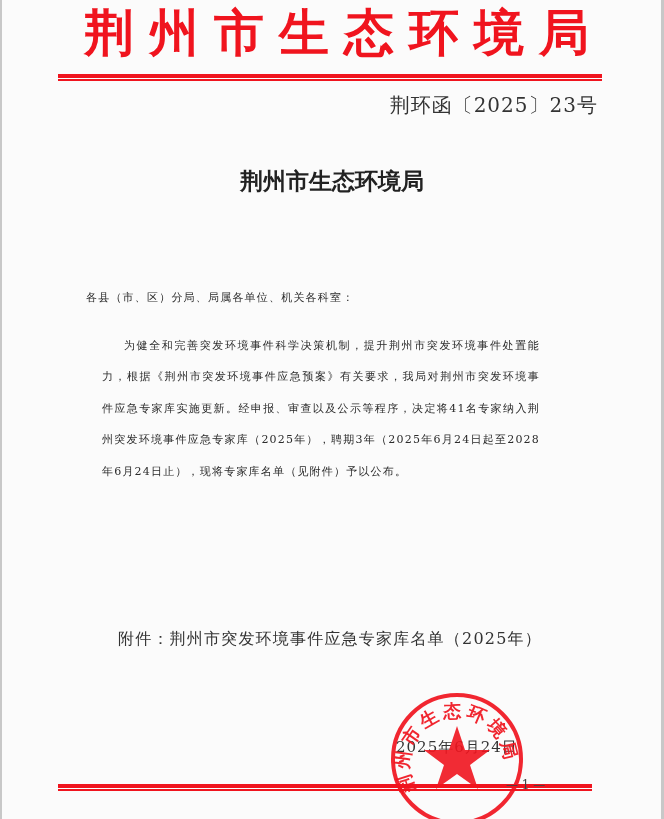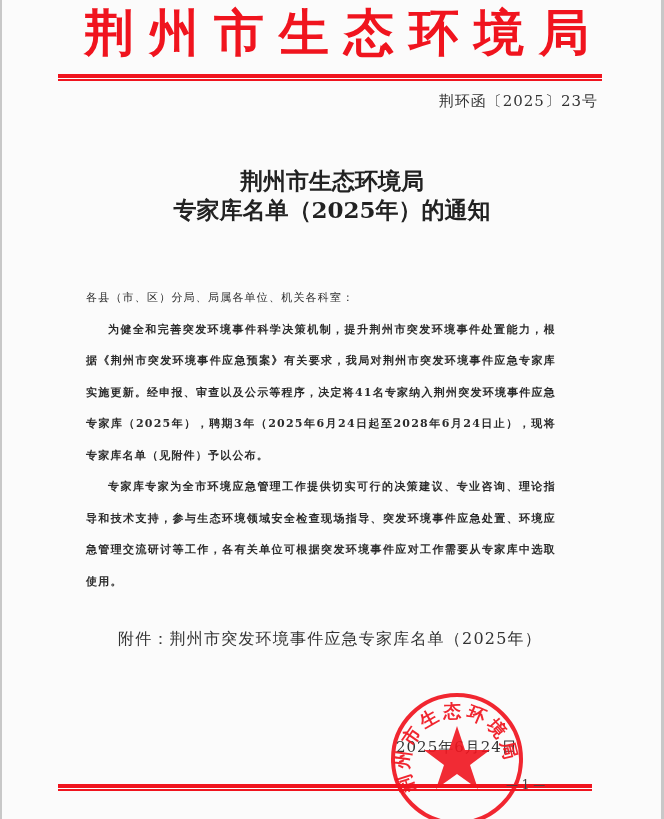--- a/index.html
+++ b/index.html
@@ -18,34 +18,34 @@
     letter-spacing:15px; line-height:62px; padding-left:12px;
   }
   .rule { position:absolute; left:58px; width:544px; height:8px; }
   .rule::before, .rule::after { content:""; position:absolute; left:0; right:0; background:#f0141e; }
   .rule::before { top:0; height:4px; }
   .rule::after { top:5px; height:2px; }
   .rule-top { top:74px; }
   .rule-bottom { top:784px; left:58px; width:534px; }
   .doc-no {
     position:absolute; right:66px; top:92px;
-    font-size:15px; color:#333; letter-spacing:1px;
+    font-size:20px; color:#333; letter-spacing:1px;
   }
   .title {
     position:absolute; left:0; top:166px; width:664px; text-align:center;
     font-weight:bold; font-size:23px; line-height:29px; color:#222;
   }
   .title div { white-space:nowrap; }
   .body-text {
     position:absolute; left:86px; top:282px; width:470px;
     font-size:11px; line-height:31.5px; color:#2b2b2b;
     letter-spacing:1.2px;
   }
   .salutation { margin:0; }
-  .para { margin:0; text-indent:2em; text-align:justify;font-weight:bold; }
+  .para { margin:16px; text-indent:2em; text-align:justify; }
   .attachment {
     position:absolute; left:118px; top:629px;
     font-size:16px; color:#333; letter-spacing:1.2px; white-space:nowrap;
   }
   .date {
     position:absolute; left:396px; top:738px;
     font-size:15px; color:#333; letter-spacing:1px; white-space:nowrap;
   }
   .page-num {
     position:absolute; left:506px; top:778px;
@@ -59,27 +59,25 @@
 <div class="edge-l"></div>
 <div class="edge-r"></div>
 
 <div class="masthead">荆州市生态环境局</div>
 <div class="rule rule-top"></div>
 
 <div class="doc-no">荆环函〔2025〕23号</div>
 
 <div class="title">
   <div>荆州市生态环境局</div>
-  <div>专家库名单（2025年）的通知</div>
 </div>
 
 <div class="body-text">
   <p class="salutation">各县（市、区）分局、局属各单位、机关各科室：</p>
   <p class="para">为健全和完善突发环境事件科学决策机制，提升荆州市突发环境事件处置能力，根据《荆州市突发环境事件应急预案》有关要求，我局对荆州市突发环境事件应急专家库实施更新。经申报、审查以及公示等程序，决定将41名专家纳入荆州突发环境事件应急专家库（2025年），聘期3年（2025年6月24日起至2028年6月24日止），现将专家库名单（见附件）予以公布。</p>
-  <p class="para">专家库专家为全市环境应急管理工作提供切实可行的决策建议、专业咨询、理论指导和技术支持，参与生态环境领域安全检查现场指导、突发环境事件应急处置、环境应急管理交流研讨等工作，各有关单位可根据突发环境事件应对工作需要从专家库中选取使用。</p>
 </div>
 
 <div class="attachment">附件：荆州市突发环境事件应急专家库名单（2025年）</div>
 
 <div class="date">2025年6月24日</div>
 
 <svg class="seal" viewBox="0 0 138 138">
   <defs>
     <path id="sealArc" d="M 28 100 A 48 48 0 1 1 110 100"></path>
   </defs>

